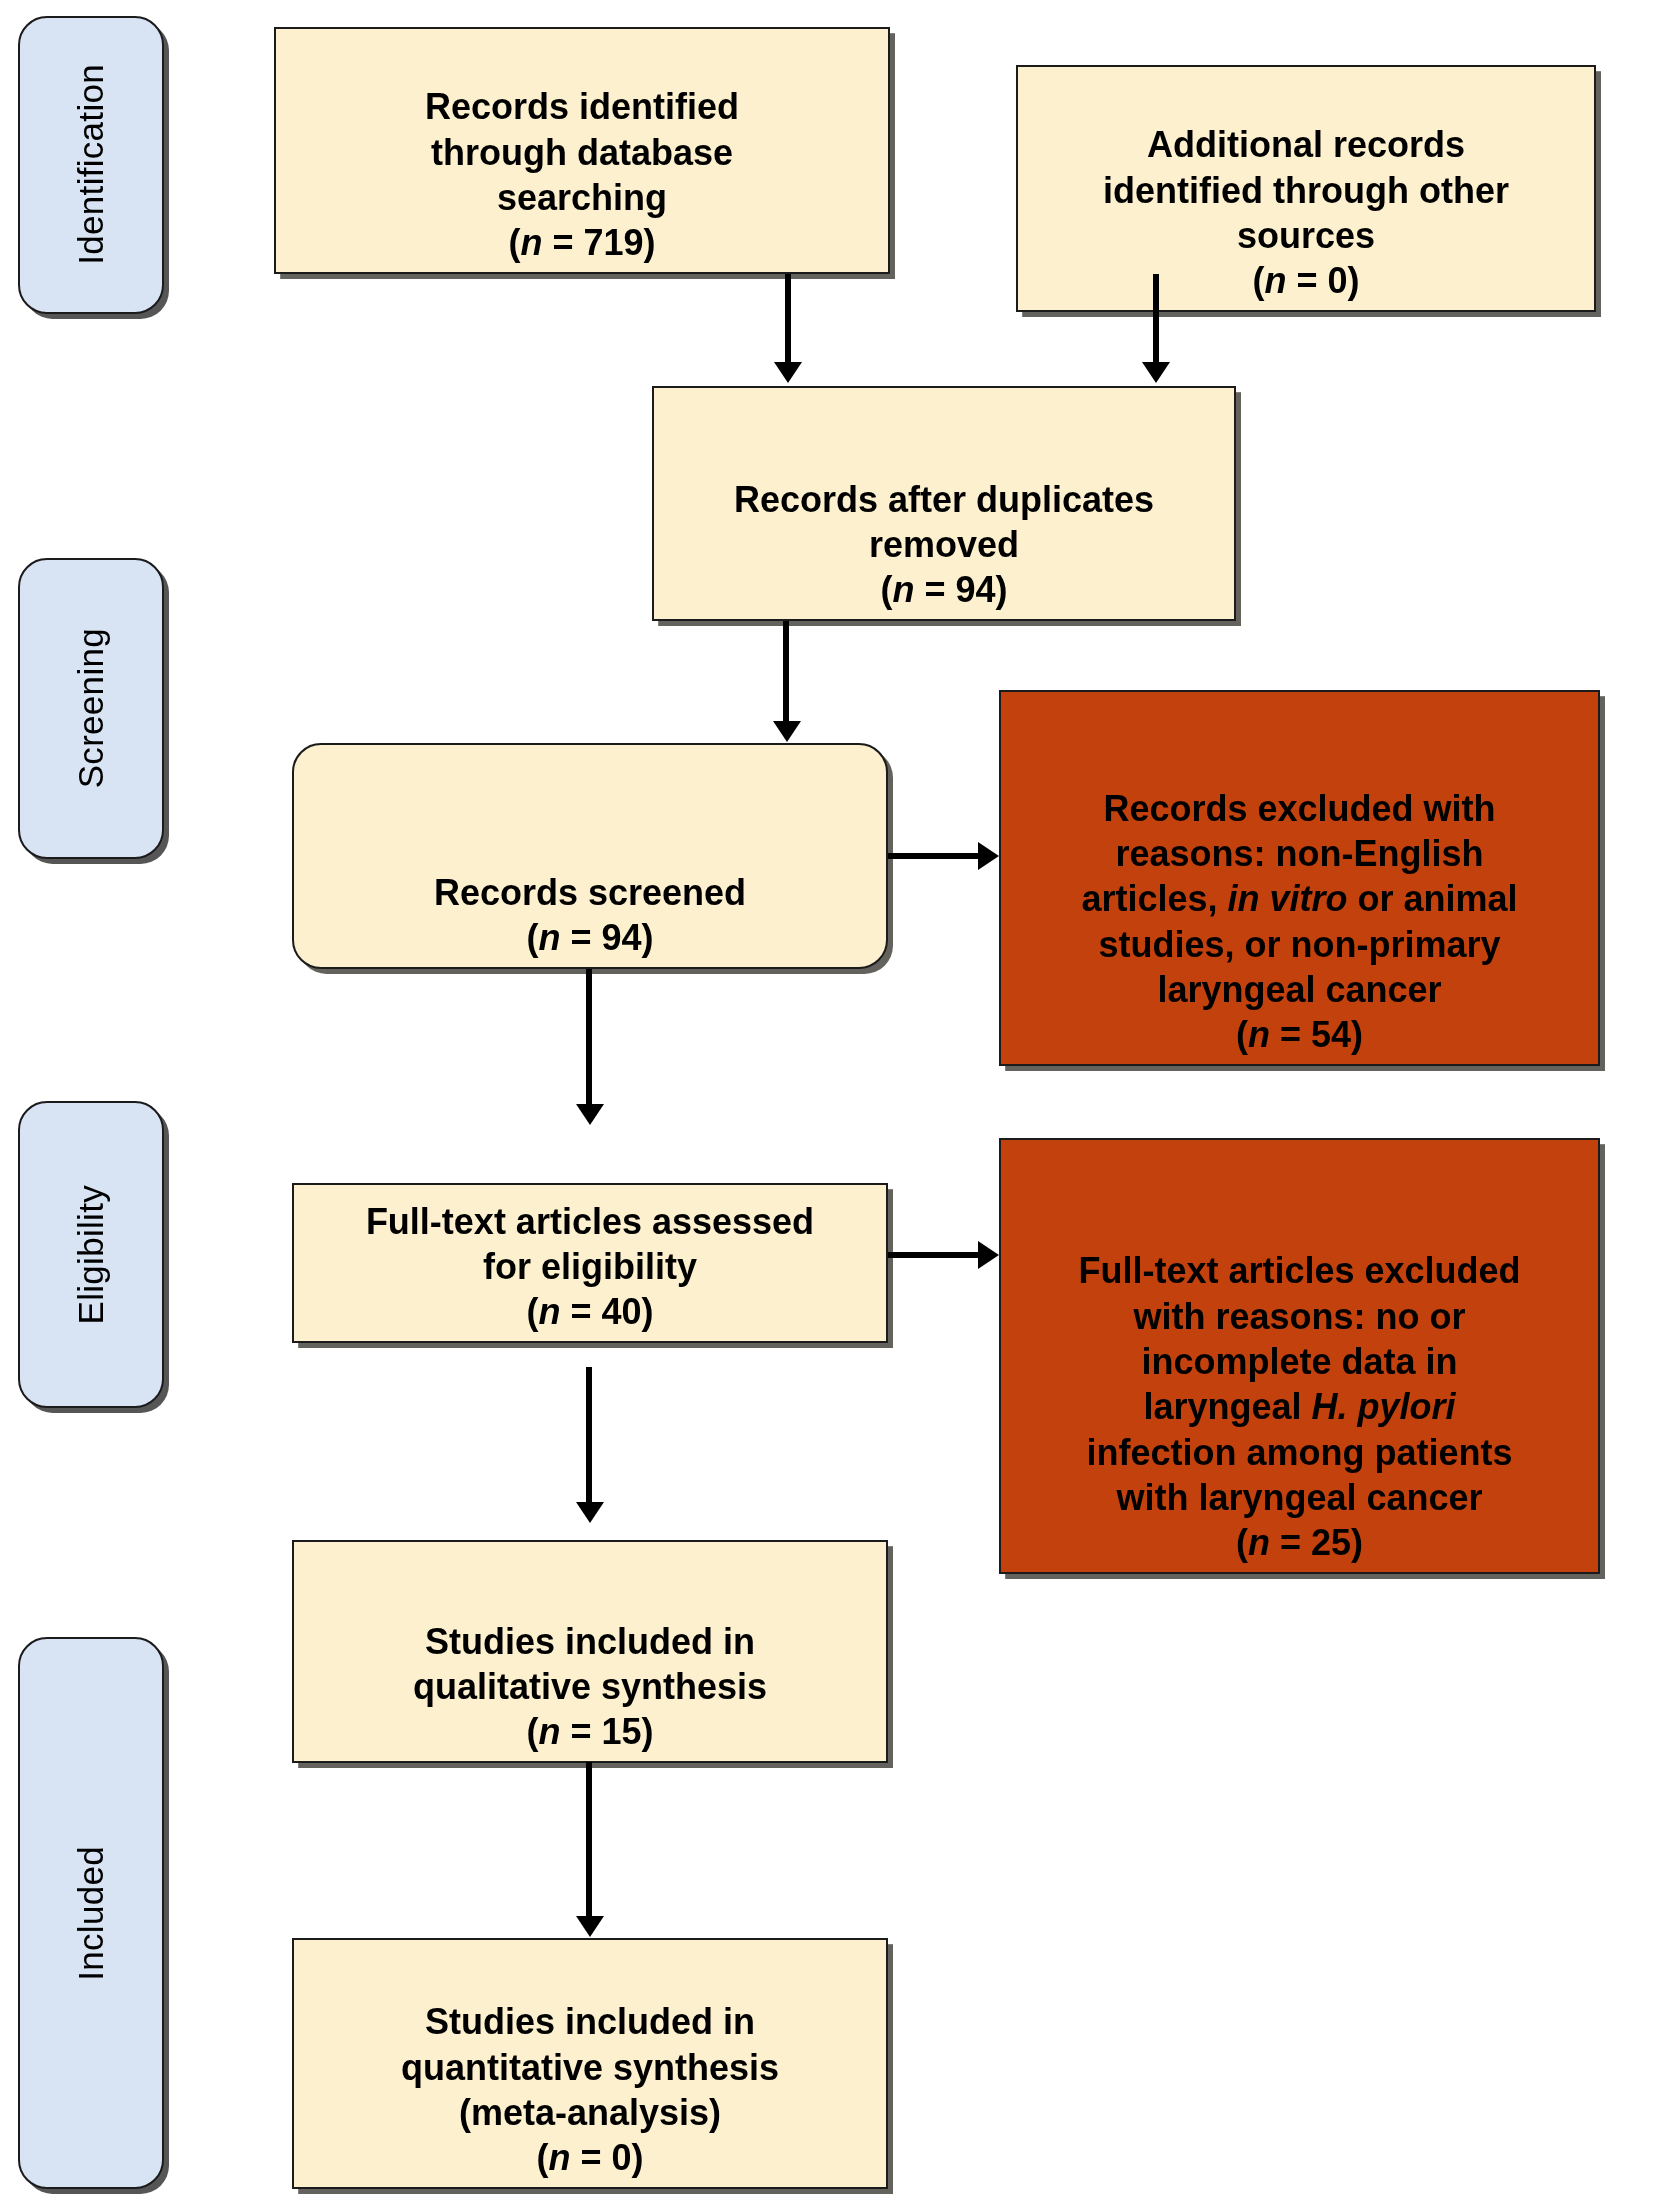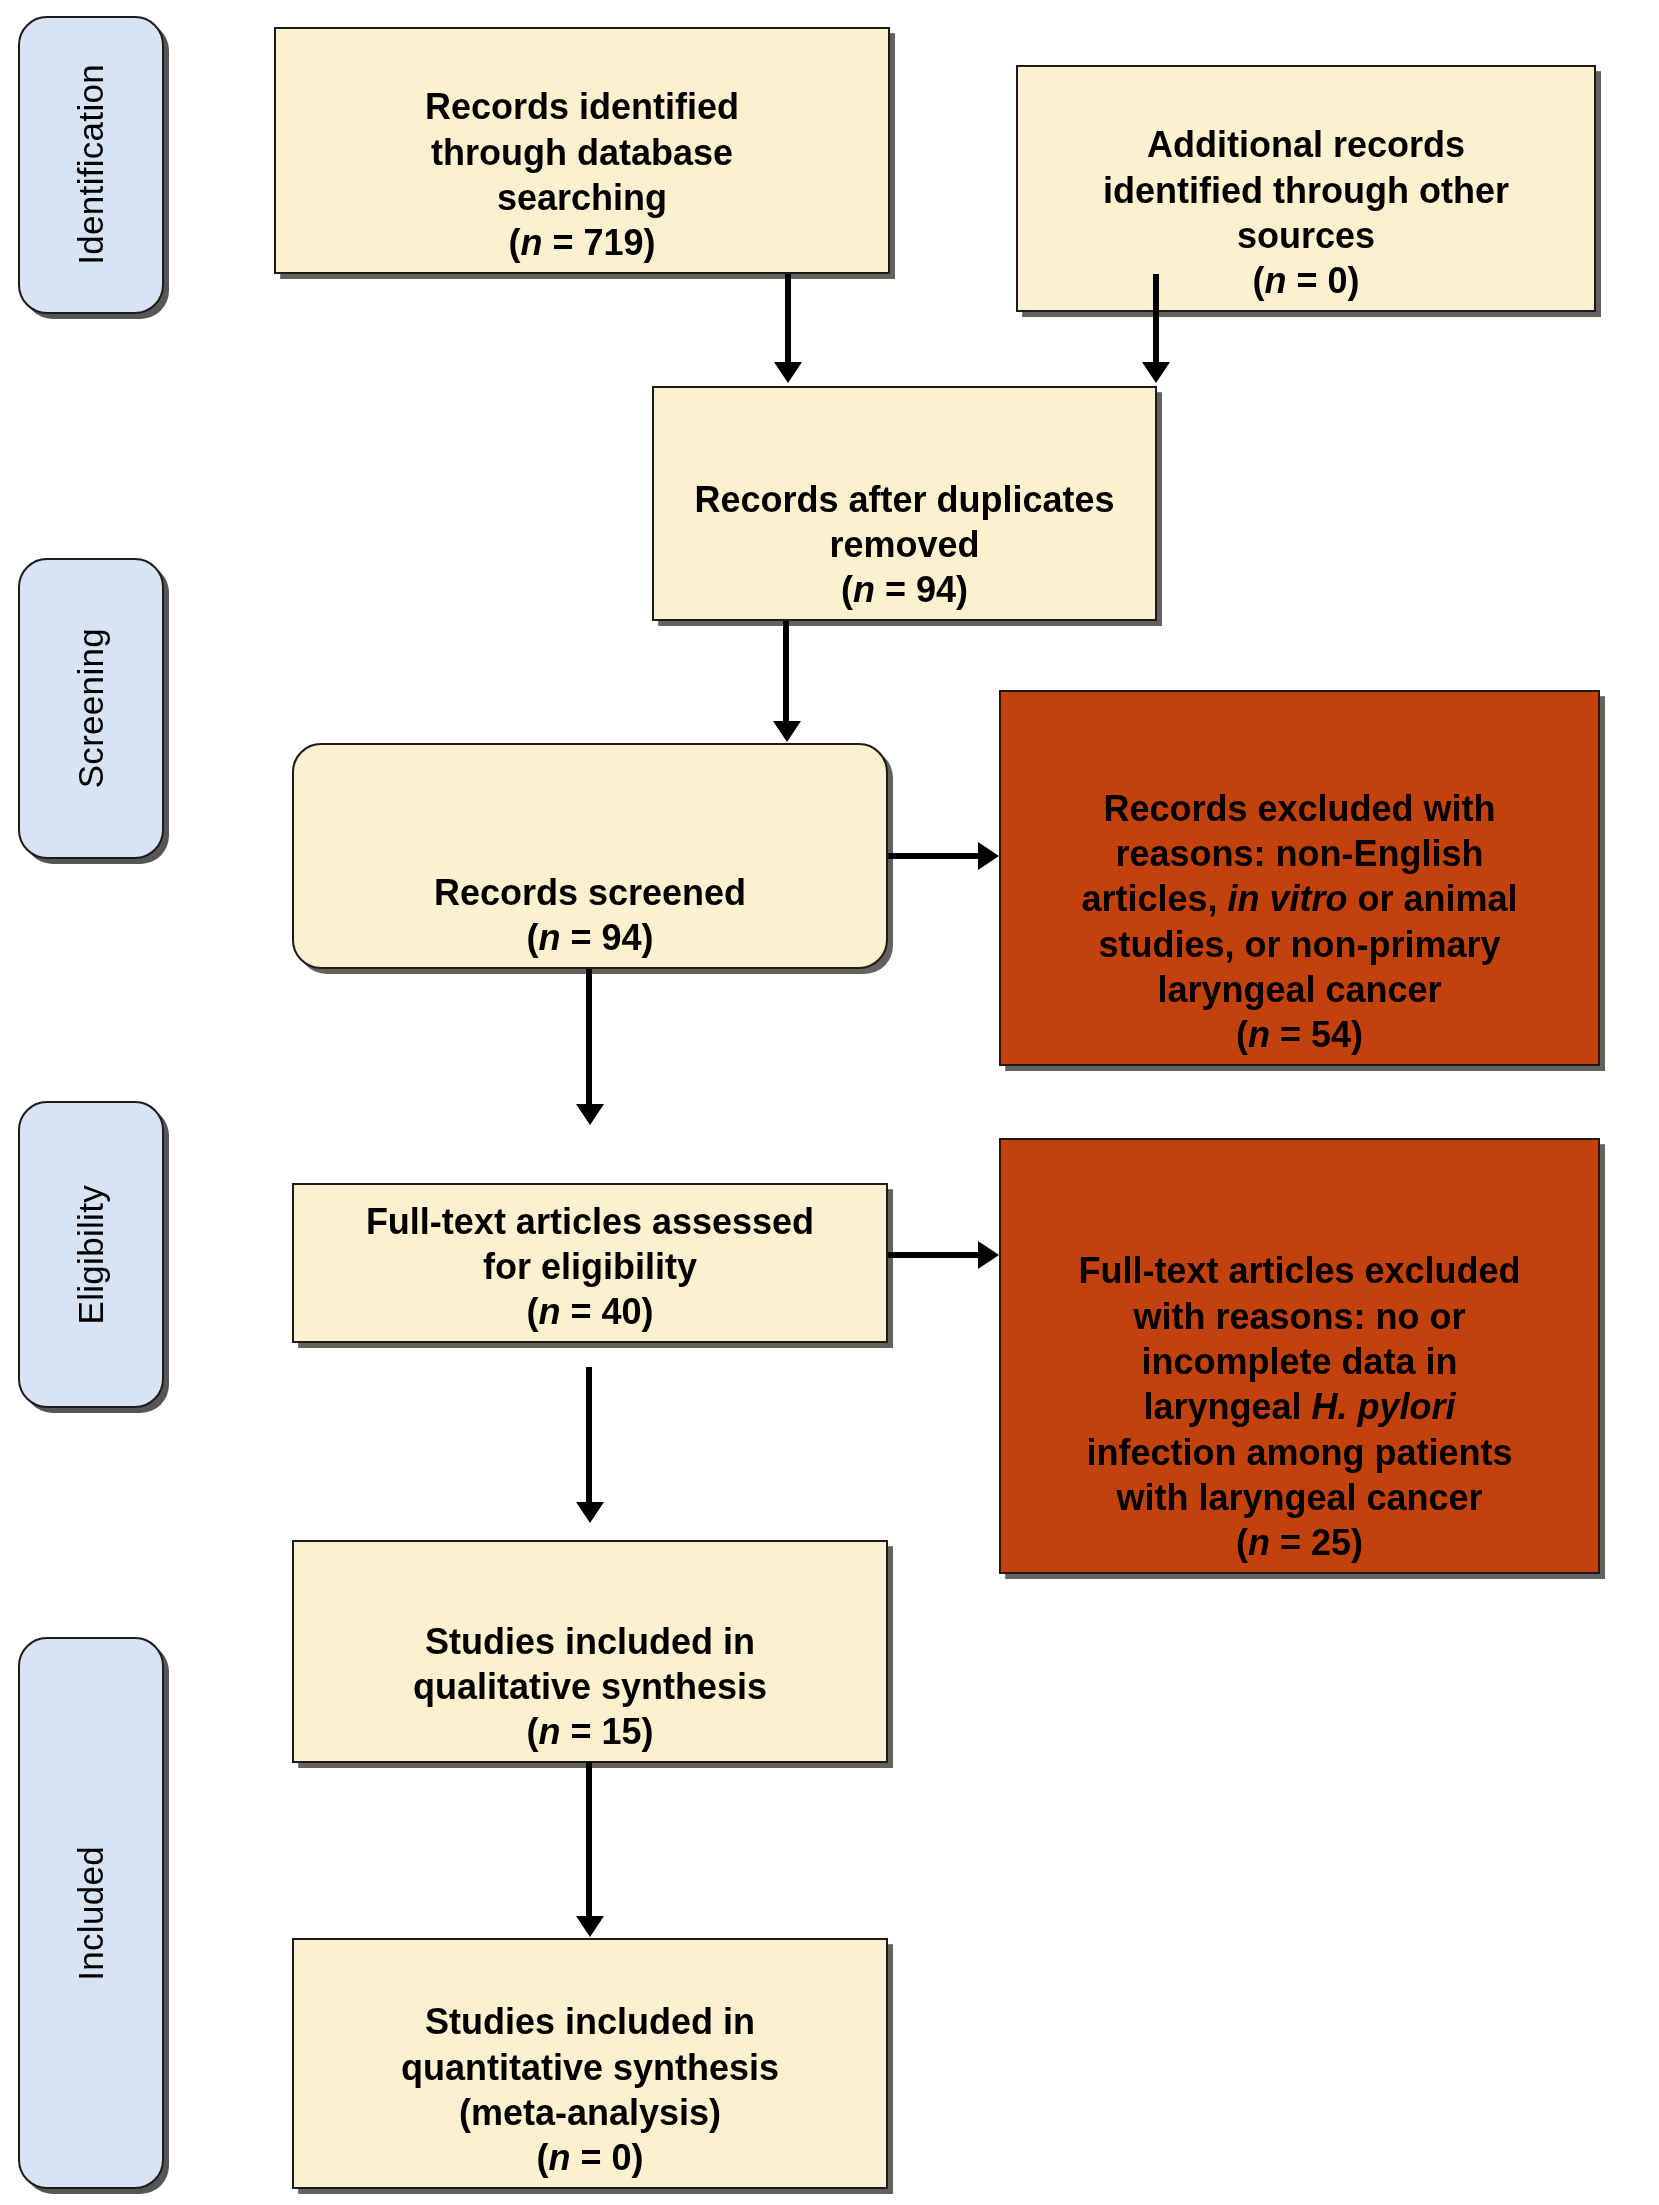--- a/index.html
+++ b/index.html
@@ -114,21 +114,21 @@
       <span>(<span class="it">n</span> = <span>0</span>)</span>
     </div>
   </div>
 
   <div class="vline" style="left:785px;top:274px;height:88px;"></div>
   <div class="arrow-down" style="left:774px;top:362px;"></div>
 
   <div class="vline" style="left:1153px;top:274px;height:88px;"></div>
   <div class="arrow-down" style="left:1142px;top:362px;"></div>
 
-  <div class="fbox yellow" style="left:652px;top:386px;width:505px;height:235px;">
+  <div class="fbox yellow" style="left:652px;top:386px;width:584px;height:235px;">
     <div class="btext">
       <span>Records after duplicates</span><br>
       <span>removed</span><br>
       <span>(<span class="it">n</span> = <span>94</span>)</span>
     </div>
   </div>
 
   <div class="vline" style="left:783px;top:621px;height:100px;"></div>
   <div class="arrow-down" style="left:773px;top:721px;"></div>
 

